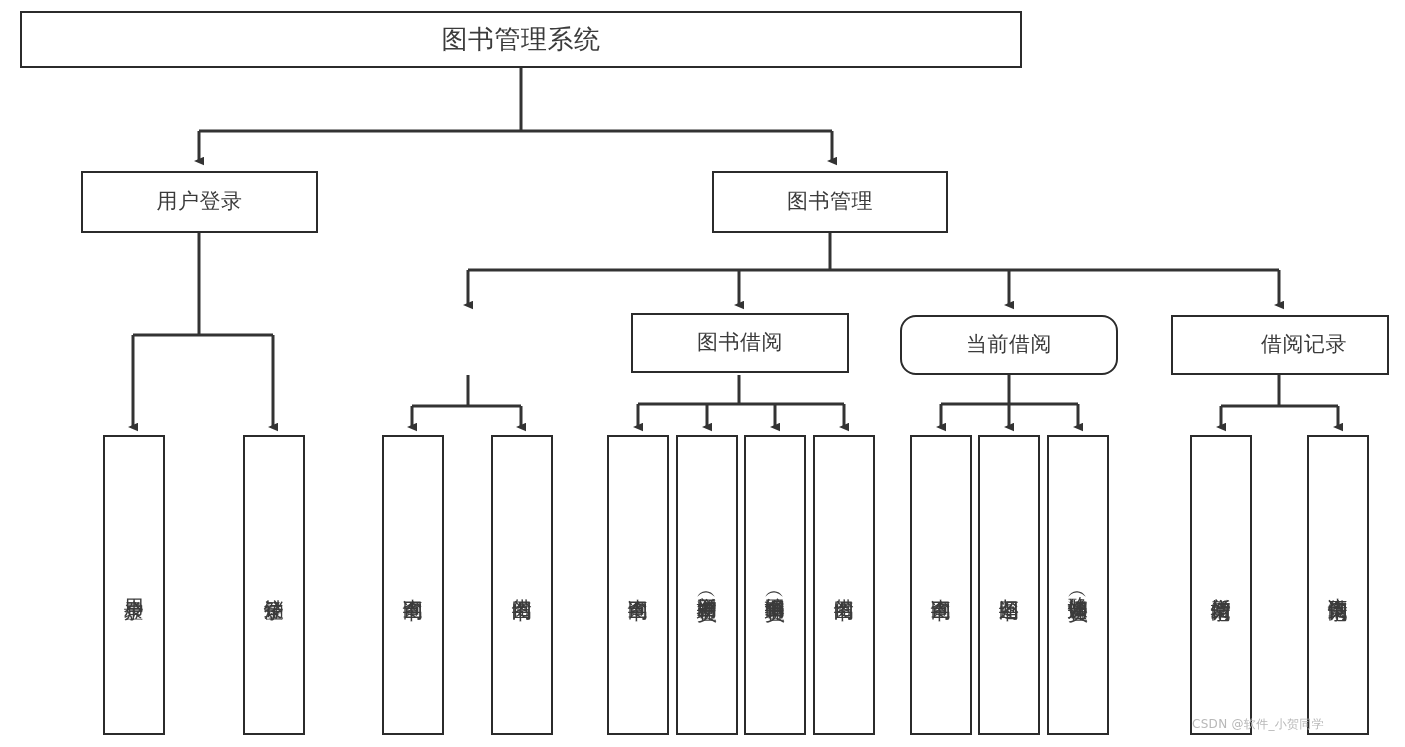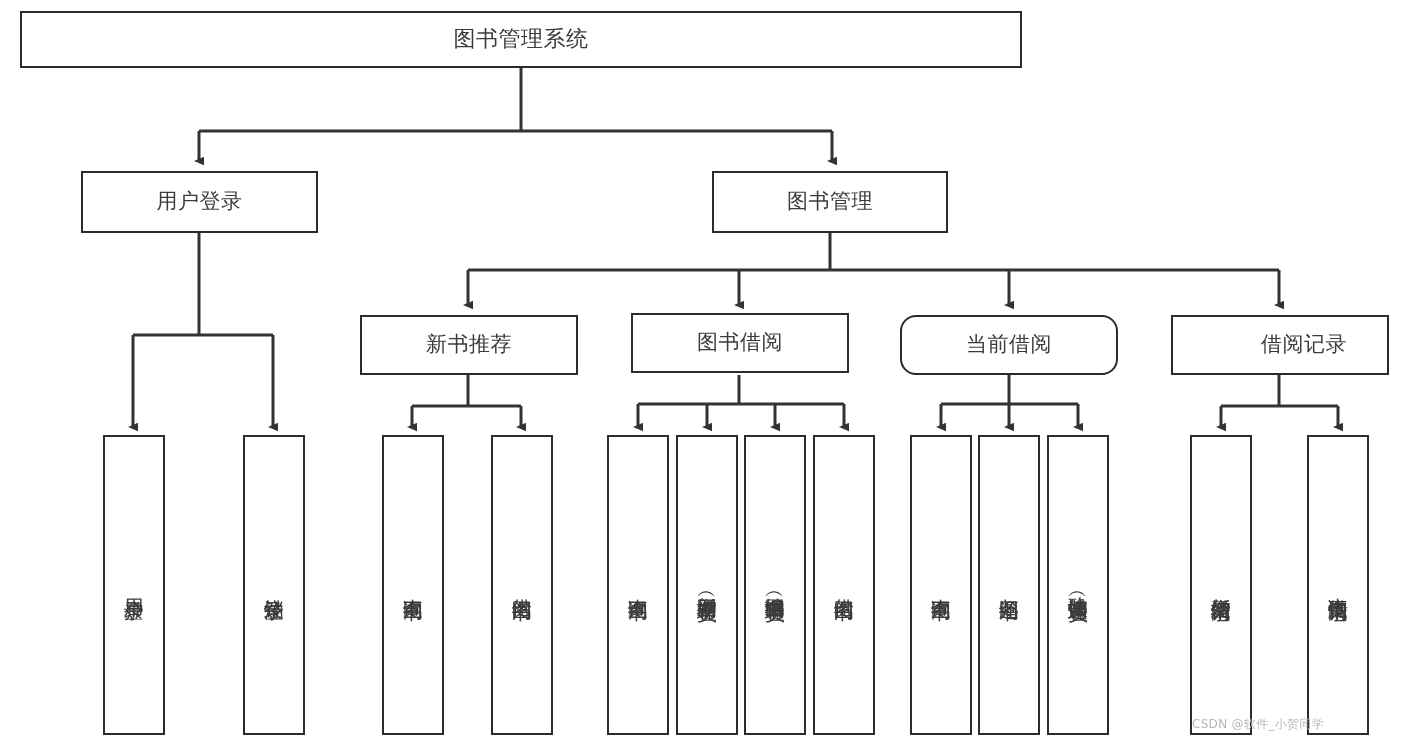--- a/index.html
+++ b/index.html
@@ -42,21 +42,21 @@
   }
   .node.vert {
     writing-mode: vertical-rl;
     text-orientation: upright;
     font-size: 20px;
     letter-spacing: 1px;
     padding: 4px 0;
     white-space: nowrap;
   }
   .node.root {
-    font-size: 22px;
+    font-size: 26px;
   }
   .watermark {
     position: absolute;
     color: #b8b8b8;
     font-size: 12px;
     white-space: nowrap;
     letter-spacing: 0.3px;
     pointer-events: none;
   }
 </style>
@@ -113,21 +113,20 @@
       <path d="M1221,406 L1221,427" marker-end="url(#arrow)"></path>
       <path d="M1338,406 L1338,427" marker-end="url(#arrow)"></path>
     </g>
   </svg>
 
   <div class="node horiz root" style="left:20px; top:11px; width:1002px; height:57px;">图书管理系统</div>
 
   <div class="node horiz" style="left:81px; top:171px; width:237px; height:62px;">用户登录</div>
   <div class="node horiz" style="left:712px; top:171px; width:236px; height:62px;">图书管理</div>
 
-  <div class="node horiz" style="left:360px; top:315px; width:218px; height:60px;">新书推荐</div>
   <div class="node horiz" style="left:631px; top:313px; width:218px; height:60px;">图书借阅</div>
   <div class="node horiz" style="left:900px; top:315px; width:218px; height:60px;border-radius:16px;">当前借阅</div>
   <div class="node horiz" style="left:1171px; top:315px; width:218px; height:60px;padding-left:48px;">借阅记录</div>
 
   <div class="node vert" style="left:103px; top:435px; width:62px; height:300px;">用户登录</div>
   <div class="node vert" style="left:243px; top:435px; width:62px; height:300px;">注销登录</div>
 
   <div class="node vert" style="left:382px; top:435px; width:62px; height:300px;">查询图书</div>
   <div class="node vert" style="left:491px; top:435px; width:62px; height:300px;">借阅图书</div>
 

